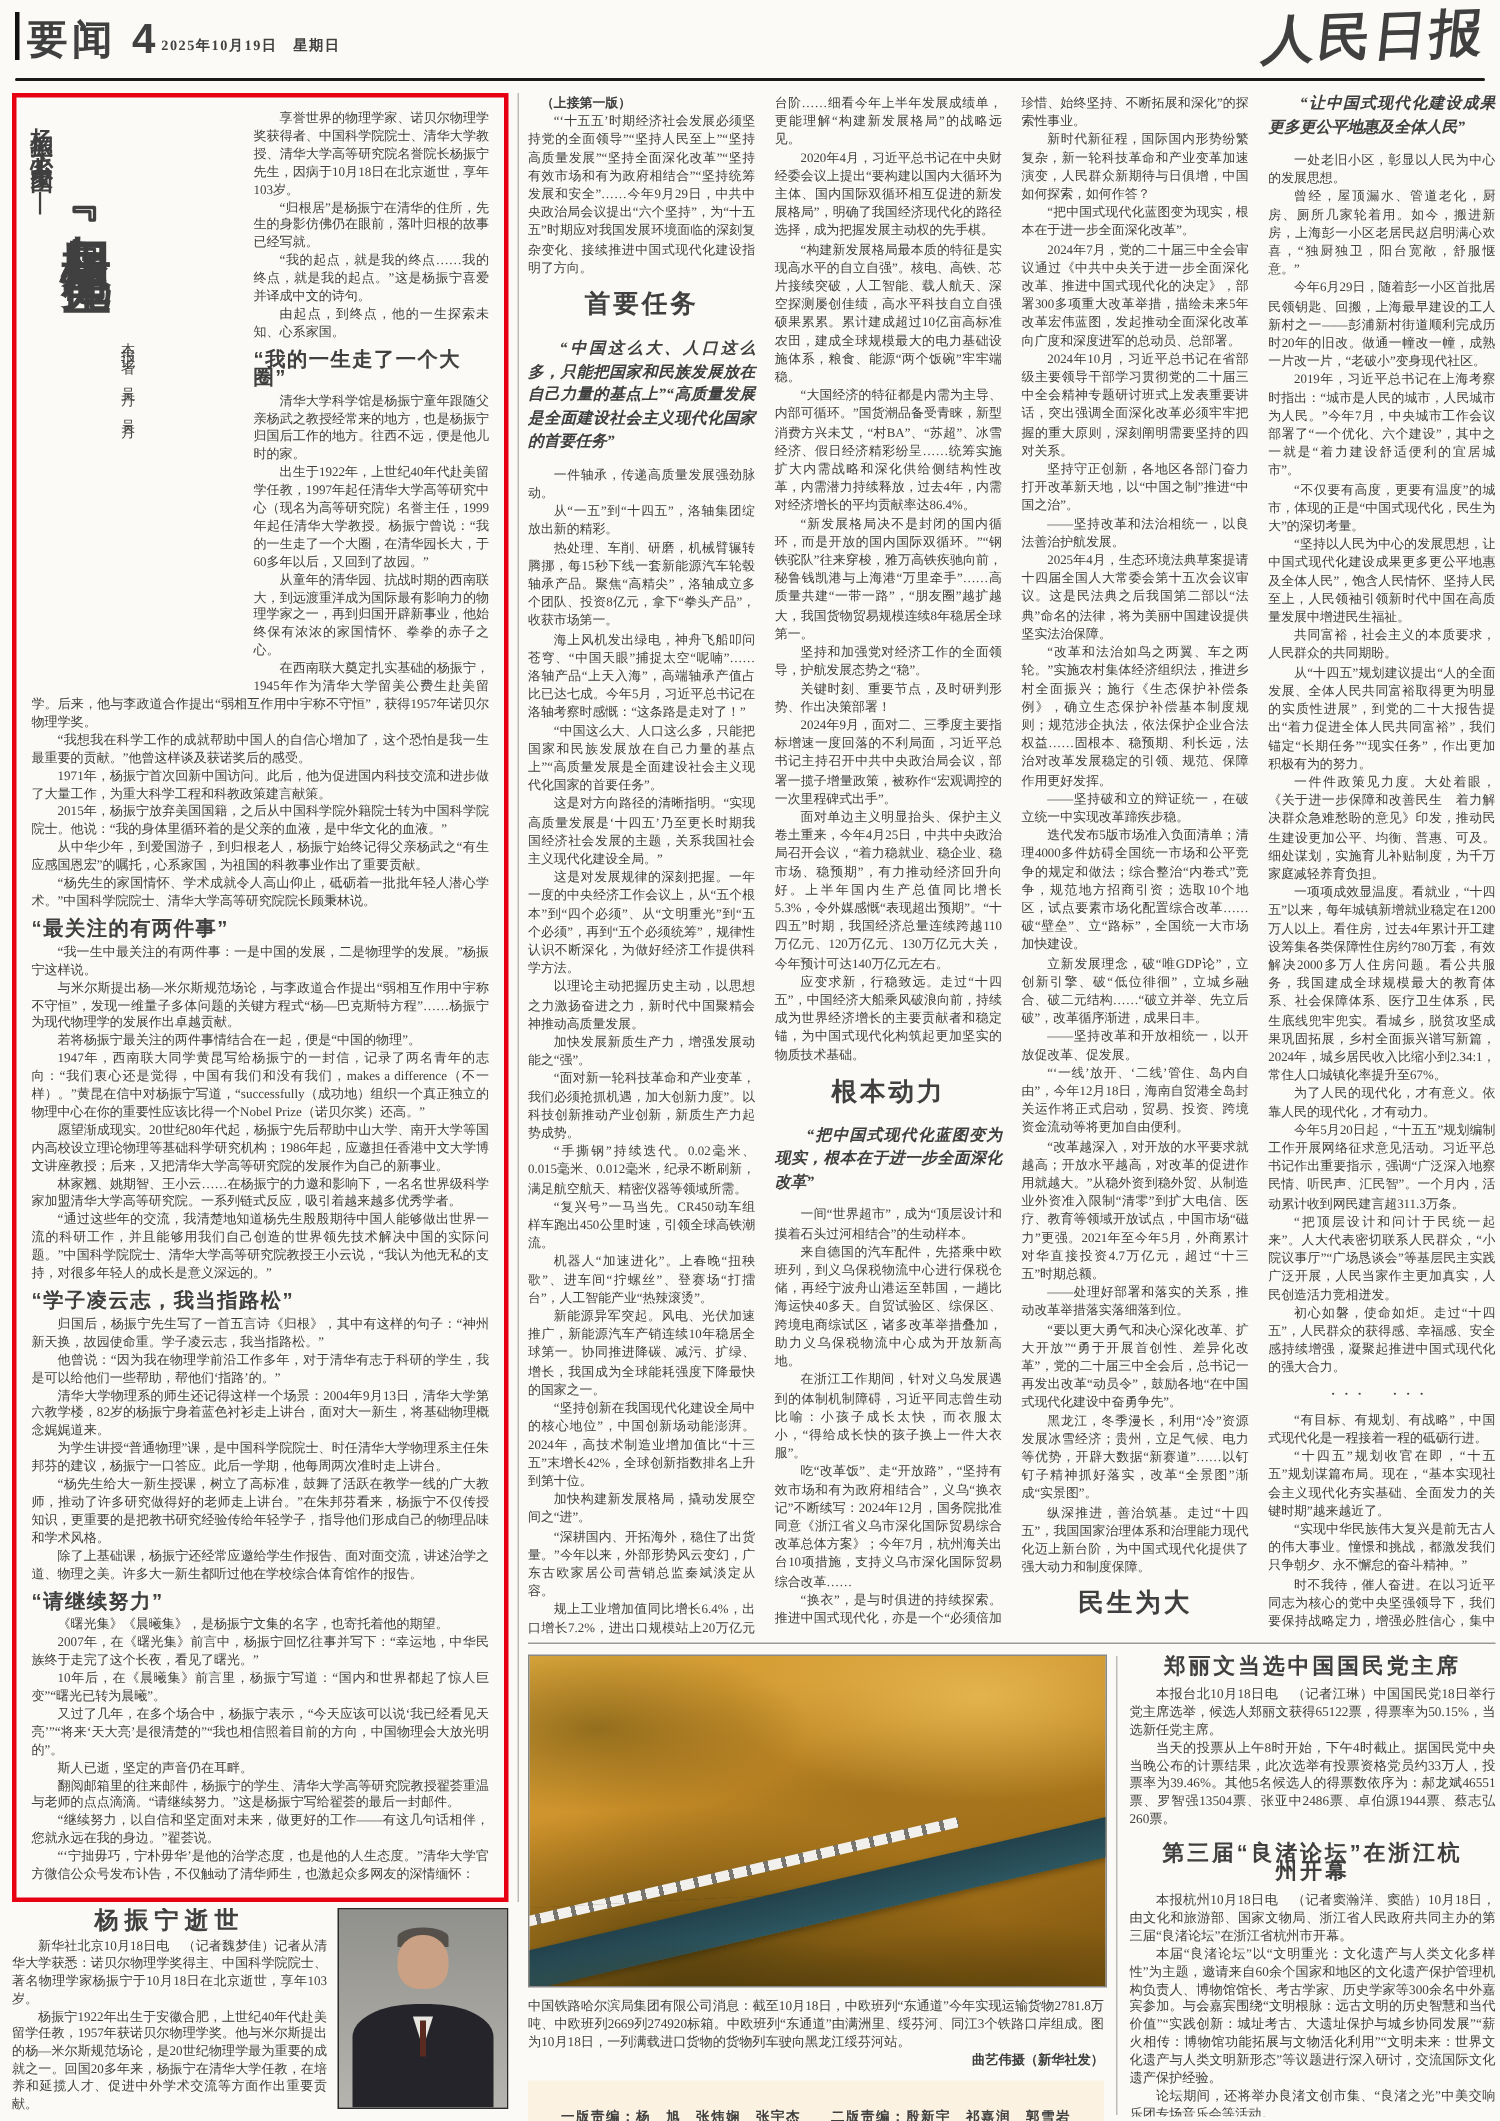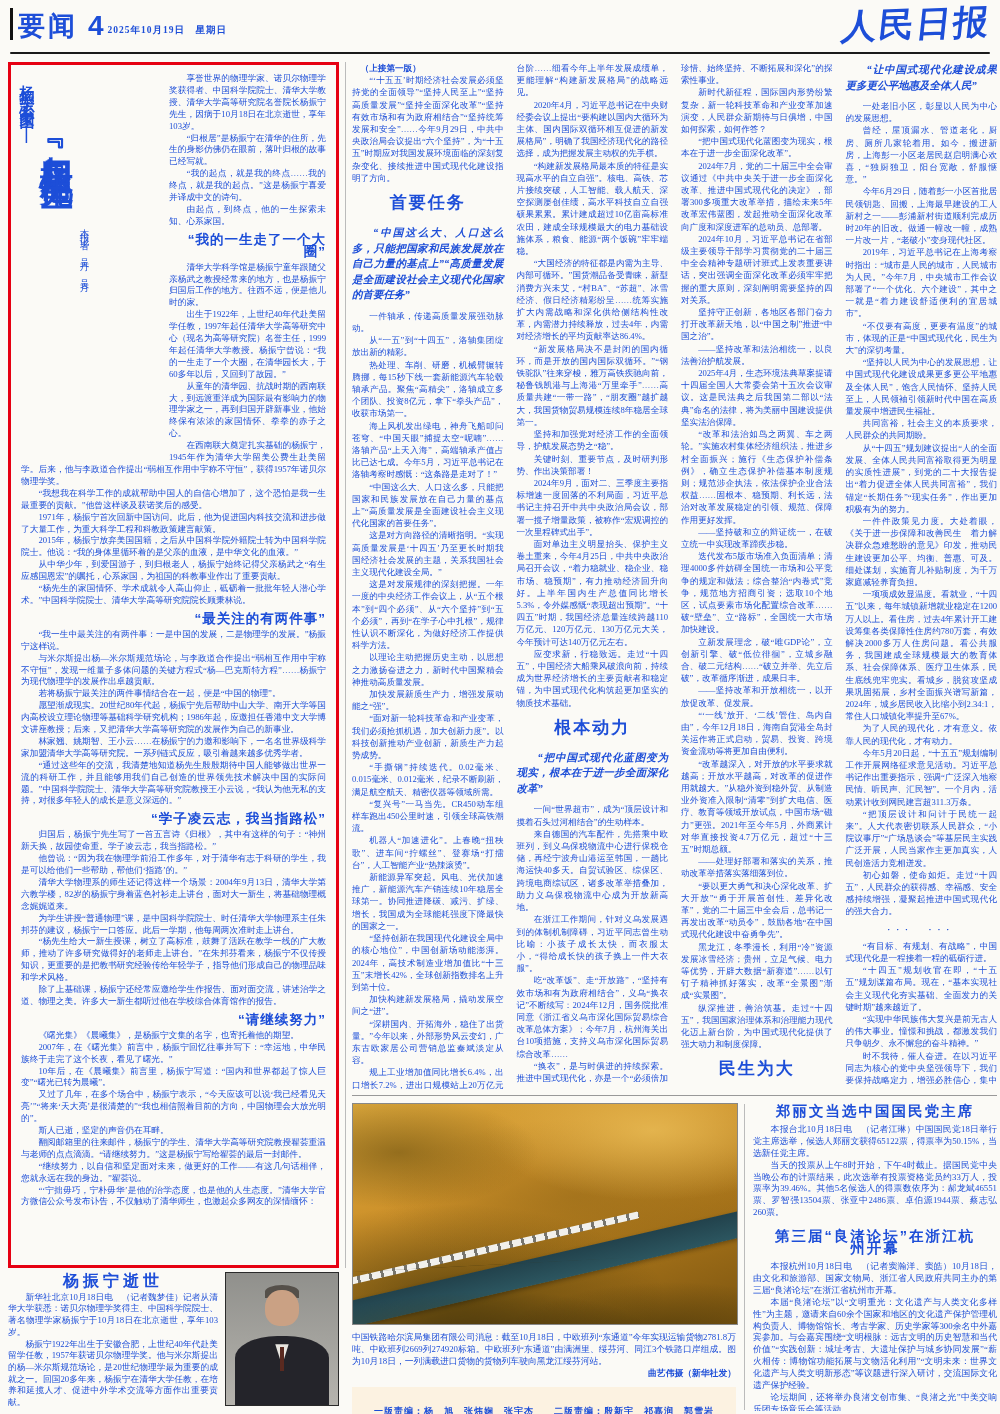--- a/index.html
+++ b/index.html
@@ -1,16 +1,16 @@
 <!DOCTYPE html>
 <html><head>
 <meta charset="utf-8">
 <style>
   html,body{margin:0;padding:0;background:#e8e6e0;}
-  #page{position:relative;width:1000px;height:1414px;background:#fbfaf6;color:#1d4ed8;
+  #page{position:relative;width:1000px;height:1414px;background:#fbfaf6;color:#404040;
         font-family:"Liberation Serif","DejaVu Serif",serif;overflow:hidden;}
   
   .header{position:absolute;left:10px;top:6px;width:980px;height:44px;}
   .hleft{position:absolute;left:0;top:2px;display:flex;align-items:flex-end;}
   .hbar{display:inline-block;width:3px;height:32px;background:#111;margin-right:5px;}
   .hsec{font-family:"Liberation Sans","DejaVu Sans",sans-serif;font-weight:bold;font-size:27px;letter-spacing:3px;line-height:1;}
   .hnum{font-family:"Liberation Sans","DejaVu Sans",sans-serif;font-weight:bold;font-size:28px;margin-left:10px;line-height:1;}
   .hdate{font-size:9.5px;font-weight:bold;margin-left:4px;padding-bottom:3px;letter-spacing:1px;}
   .masthead{position:absolute;right:0;top:0;font-size:35px;font-weight:bold;
             font-family:"Liberation Serif","DejaVu Serif",serif;transform:skewX(-8deg) rotate(-2deg);
@@ -20,21 +20,21 @@
   .para{margin:0;text-indent:2em;text-align:justify;}
   h2,h3{font-family:"Liberation Sans","DejaVu Sans",sans-serif;}
   
   .red-box{position:absolute;left:8px;top:62px;width:331px;height:1206px;border:3px solid #e60012;
            padding:8px 10px;box-sizing:border-box;font-size:8.7px;line-height:11.9px;overflow:hidden;background:#fbfaf6;}
   .title-strip{float:left;width:140px;height:384px;display:flex;flex-direction:row;margin-right:8px;}
   .kicker{writing-mode:vertical-rl;font-size:15px;font-weight:bold;letter-spacing:5px;
           font-family:"Liberation Sans","DejaVu Sans",sans-serif;margin-right:6px;}
   .btitle{writing-mode:vertical-rl;font-size:33px;font-weight:bold;letter-spacing:3px;margin-top:54px;line-height:1.05;}
   .bline{writing-mode:vertical-rl;font-size:9.5px;letter-spacing:4px;margin-top:148px;margin-left:4px;}
-  .rhead{font-size:13.5px;font-weight:bold;text-align:right;margin:6px 0 4px;letter-spacing:1px;}
+  .rhead{font-size:13.5px;font-weight:bold;text-align:left;margin:6px 0 4px;letter-spacing:1px;}
   
   .obit{position:absolute;left:8px;top:1272px;width:331px;height:138px;font-size:8.7px;line-height:11.7px;overflow:hidden;}
   .obit h2{font-size:16px;font-weight:bold;text-align:center;margin:3px 0 5px;letter-spacing:4px;}
   .portrait{float:right;width:112px;height:132px;margin-left:7px;position:relative;
             background:linear-gradient(180deg,#90908c,#b6b4ae);border:1px solid #2a2a2a;overflow:hidden;}
   .p-face{position:absolute;top:13%;left:35%;width:30%;height:27%;background:#caa184;border-radius:48% 48% 42% 42%;}
   .p-hair{position:absolute;top:9%;left:35%;width:30%;height:10%;background:#55504a;border-radius:50% 50% 0 0;}
   .p-suit{position:absolute;bottom:0;left:8%;width:84%;height:52%;background:#24242a;border-radius:45% 45% 0 0/32% 32% 0 0;}
   .p-shirt{position:absolute;bottom:30%;left:44%;width:12%;height:16%;background:#e8e6e0;clip-path:polygon(0 0,100% 0,50% 100%);}
   .p-tie{position:absolute;bottom:26%;left:48%;width:4%;height:18%;background:#5a2a20;}
@@ -114,20 +114,21 @@
         <p class="para">1971年，杨振宁首次回新中国访问。此后，他为促进国内科技交流和进步做了大量工作，为重大科学工程和科教政策建言献策。</p>
         <p class="para">2015年，杨振宁放弃美国国籍，之后从中国科学院外籍院士转为中国科学院院士。他说：“我的身体里循环着的是父亲的血液，是中华文化的血液。”</p>
         <p class="para">从中华少年，到爱国游子，到归根老人，杨振宁始终记得父亲杨武之“有生应感国恩宏”的嘱托，心系家国，为祖国的科教事业作出了重要贡献。</p>
         <p class="para">“杨先生的家国情怀、学术成就令人高山仰止，砥砺着一批批年轻人潜心学术。”中国科学院院士、清华大学高等研究院院长顾秉林说。</p>
       </div>
     <h3 class="rhead">“最关注的有两件事”</h3>
     <div>
         <p class="para">“我一生中最关注的有两件事：一是中国的发展，二是物理学的发展。”杨振宁这样说。</p>
         <p class="para">与米尔斯提出杨—米尔斯规范场论，与李政道合作提出“弱相互作用中宇称不守恒”，发现一维量子多体问题的关键方程式“杨—巴克斯特方程”……杨振宁为现代物理学的发展作出卓越贡献。</p>
         <p class="para">若将杨振宁最关注的两件事情结合在一起，便是“中国的物理”。</p>
+        <p class="para">1947年，西南联大同学黄昆写给杨振宁的一封信，记录了两名青年的志向：“我们衷心还是觉得，中国有我们和没有我们，makes a difference（不一样）。”黄昆在信中对杨振宁写道，“successfully（成功地）组织一个真正独立的物理中心在你的重要性应该比得一个Nobel Prize（诺贝尔奖）还高。”</p>
         <p class="para">愿望渐成现实。20世纪80年代起，杨振宁先后帮助中山大学、南开大学等国内高校设立理论物理等基础科学研究机构；1986年起，应邀担任香港中文大学博文讲座教授；后来，又把清华大学高等研究院的发展作为自己的新事业。</p>
         <p class="para">林家翘、姚期智、王小云……在杨振宁的力邀和影响下，一名名世界级科学家加盟清华大学高等研究院。一系列链式反应，吸引着越来越多优秀学者。</p>
         <p class="para">“通过这些年的交流，我清楚地知道杨先生殷殷期待中国人能够做出世界一流的科研工作，并且能够用我们自己创造的世界领先技术解决中国的实际问题。”中国科学院院士、清华大学高等研究院教授王小云说，“我认为他无私的支持，对很多年轻人的成长是意义深远的。”</p>
       </div>
     <h3 class="rhead">“学子凌云志，我当指路松”</h3>
     <div>
         <p class="para">归国后，杨振宁先生写了一首五言诗《归根》，其中有这样的句子：“神州新天换，故园使命重。学子凌云志，我当指路松。”</p>
         <p class="para">他曾说：“因为我在物理学前沿工作多年，对于清华有志于科研的学生，我是可以给他们一些帮助，帮他们‘指路’的。”</p>
         <p class="para">清华大学物理系的师生还记得这样一个场景：2004年9月13日，清华大学第六教学楼，82岁的杨振宁身着蓝色衬衫走上讲台，面对大一新生，将基础物理概念娓娓道来。</p>
         <p class="para">为学生讲授“普通物理”课，是中国科学院院士、时任清华大学物理系主任朱邦芬的建议，杨振宁一口答应。此后一学期，他每周两次准时走上讲台。</p>
@@ -170,21 +171,21 @@
 
     <h3 class="mhead">首要任务</h3>
     <p class="mquote">“中国这么大、人口这么多，只能把国家和民族发展放在自己力量的基点上”“高质量发展是全面建设社会主义现代化国家的首要任务”</p>
     <div>
         <p class="para">一件轴承，传递高质量发展强劲脉动。</p>
         <p class="para">从“一五”到“十四五”，洛轴集团绽放出新的精彩。</p>
         <p class="para">热处理、车削、研磨，机械臂辗转腾挪，每15秒下线一套新能源汽车轮毂轴承产品。聚焦“高精尖”，洛轴成立多个团队、投资8亿元，拿下“拳头产品”，收获市场第一。</p>
         <p class="para">海上风机发出绿电，神舟飞船叩问苍穹、“中国天眼”捕捉太空“呢喃”……洛轴产品“上天入海”，高端轴承产值占比已达七成。今年5月，习近平总书记在洛轴考察时感慨：“这条路是走对了！”</p>
         <p class="para">“中国这么大、人口这么多，只能把国家和民族发展放在自己力量的基点上”“高质量发展是全面建设社会主义现代化国家的首要任务”。</p>
         <p class="para">这是对方向路径的清晰指明。“实现高质量发展是‘十四五’乃至更长时期我国经济社会发展的主题，关系我国社会主义现代化建设全局。”</p>
-        <p class="para">这是对发展规律的深刻把握。一年一度的中央经济工作会议上，从“五个根本”到“四个必须”、从“六个坚持”到“五个必须”，再到“在学子心中扎根”，规律性认识不断深化，为做好经济工作提供科学方法。</p>
+        <p class="para">这是对发展规律的深刻把握。一年一度的中央经济工作会议上，从“五个根本”到“四个必须”、从“文明重光”到“五个必须”，再到“五个必须统筹”，规律性认识不断深化，为做好经济工作提供科学方法。</p>
         <p class="para">以理论主动把握历史主动，以思想之力激扬奋进之力，新时代中国聚精会神推动高质量发展。</p>
         <p class="para">加快发展新质生产力，增强发展动能之“强”。</p>
         <p class="para">“面对新一轮科技革命和产业变革，我们必须抢抓机遇，加大创新力度”。以科技创新推动产业创新，新质生产力起势成势。</p>
         <p class="para">“手撕钢”持续迭代。0.02毫米、0.015毫米、0.012毫米，纪录不断刷新，满足航空航天、精密仪器等领域所需。</p>
         <p class="para">“复兴号”一马当先。CR450动车组样车跑出450公里时速，引领全球高铁潮流。</p>
         <p class="para">机器人“加速进化”。上春晚“扭秧歌”、进车间“拧螺丝”、登赛场“打擂台”，人工智能产业“热辣滚烫”。</p>
         <p class="para">新能源异军突起。风电、光伏加速推广，新能源汽车产销连续10年稳居全球第一。协同推进降碳、减污、扩绿、增长，我国成为全球能耗强度下降最快的国家之一。</p>
         <p class="para">“坚持创新在我国现代化建设全局中的核心地位”，中国创新场动能澎湃。2024年，高技术制造业增加值比“十三五”末增长42%，全球创新指数排名上升到第十位。</p>
         <p class="para">加快构建新发展格局，撬动发展空间之“进”。</p>
         <p class="para">“深耕国内、开拓海外，稳住了出货量。”今年以来，外部形势风云变幻，广东古欧家居公司营销总监秦斌淡定从容。</p>

